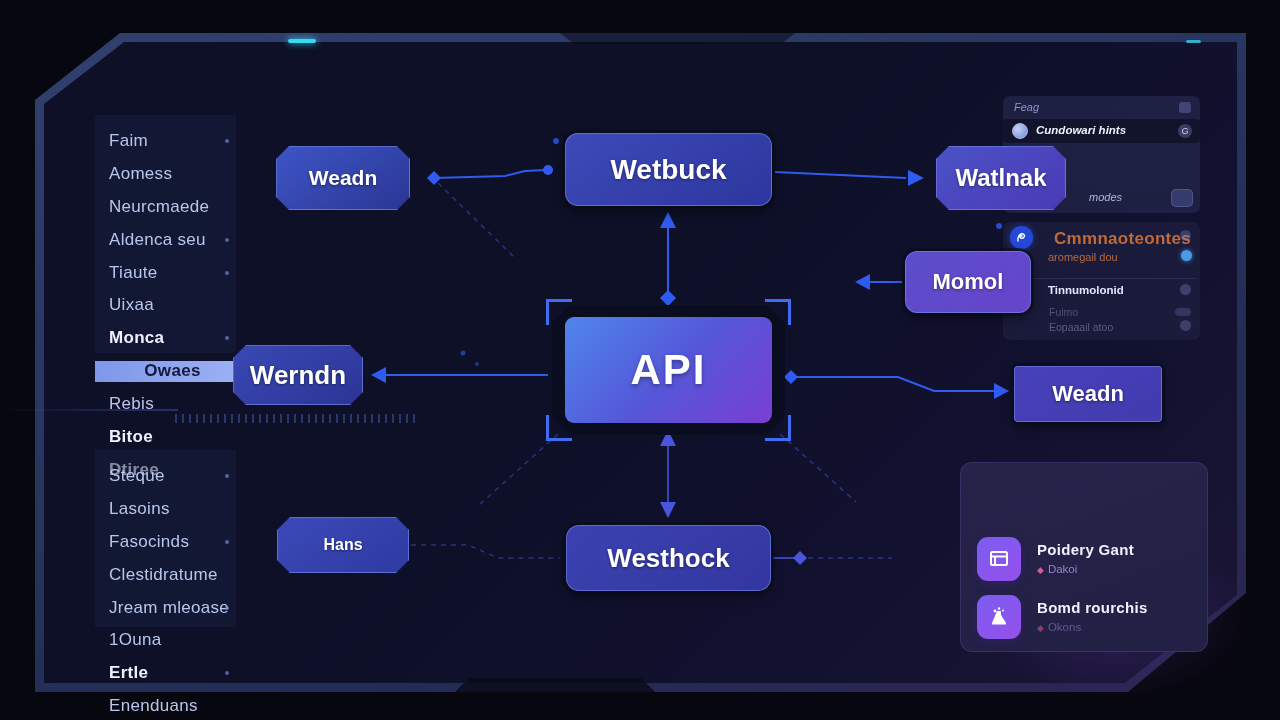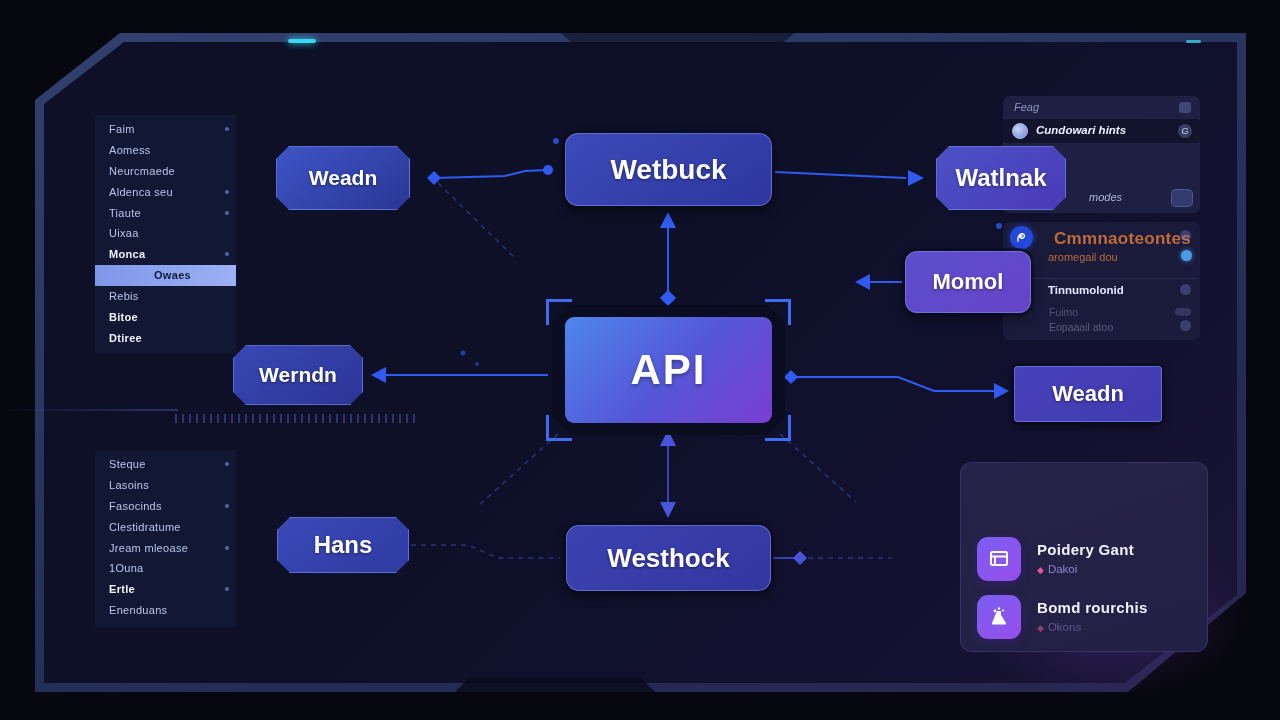--- a/index.html
+++ b/index.html
@@ -27,21 +27,21 @@
     background:#38d9f2; opacity:.75; z-index:1;}
   .glow{ position:absolute; right:30px; bottom:20px; width:460px; height:340px; z-index:1; pointer-events:none;
     background:radial-gradient(closest-side at 70% 75%, rgba(110,60,190,0.26), transparent);}
   .hline-left{ position:absolute; left:0; top:409px; width:178px; height:2px;
     background:linear-gradient(90deg, rgba(70,90,190,0.0), rgba(70,90,190,0.45)); z-index:1;}
   
   .sidebar{ position:absolute; width:141px; background:rgba(23,31,66,0.5); z-index:2; padding-top:4px;}
   .sidebar-top{ left:95px; top:115px; height:238px;}
   .sidebar-bottom{ left:95px; top:450px; height:177px;}
   .sb-item{ position:relative; height:20.9px; line-height:20.9px; padding-left:14px;
-    font-size:11px; color:#b9c6ec; letter-spacing:.3px; cursor:default; white-space:nowrap;}
+    font-size:17px; color:#b9c6ec; letter-spacing:.3px; cursor:default; white-space:nowrap;margin-top:12px;}
   .sb-item.bold .sb-label{ color:#eef2ff; font-weight:bold;}
   .sb-item.selected{ background:linear-gradient(90deg,#7f97ea,#9cb0f4);text-align:center; }
   .sb-item.selected .sb-label{ color:#131a3a; font-weight:bold;}
   .sb-dot{ position:absolute; right:7px; top:8px; width:4px; height:4px; border-radius:50%;
     background:rgba(120,140,220,0.65);}
   .ticks{ position:absolute; left:175px; top:414px; width:245px; height:9px; z-index:2; opacity:.55;
     background:repeating-linear-gradient(90deg, rgba(95,115,215,0.7) 0 2px, transparent 2px 7px);}
   
   .node{ position:absolute; display:flex; align-items:center; justify-content:center; z-index:4;
     color:#fff; font-weight:bold; text-shadow:0 1px 3px rgba(0,0,0,.45);
@@ -50,25 +50,25 @@
   .oct{ clip-path:polygon(13px 0,calc(100% - 13px) 0,100% 13px,100% calc(100% - 13px),
         calc(100% - 13px) 100%,13px 100%,0 calc(100% - 13px),0 13px); border-radius:0;}
   .n-woth{ left:276px; top:146px; width:134px; height:64px; font-size:21px;
     background:linear-gradient(145deg,#3e55c6,#2a3694);}
   .n-wetbuck{ left:565px; top:133px; width:207px; height:73px; font-size:28px; border-radius:13px;
     background:linear-gradient(145deg,#3d4ab8,#2d369e);}
   .n-watlnak{ left:936px; top:146px; width:130px; height:64px; font-size:24px;
     background:linear-gradient(145deg,#4c52c6,#4a3ab6);}
   .n-momol{ left:905px; top:251px; width:126px; height:62px; font-size:22px; border-radius:12px;
     background:linear-gradient(145deg,#5a4ecb,#6644ca);}
-  .n-werndn{ left:233px; top:345px; width:130px; height:60px; font-size:21px;
+  .n-werndn{ left:233px; top:345px; width:130px; height:60px; font-size:26px;
     background:linear-gradient(145deg,#3948b4,#2c3596);}
   .n-weadn{ left:1014px; top:366px; width:148px; height:56px; font-size:22px; border-radius:4px;
     background:linear-gradient(145deg,#4741ba,#423aae);}
-  .n-hans{ left:277px; top:517px; width:132px; height:56px; font-size:24px;
+  .n-hans{ left:277px; top:517px; width:132px; height:56px; font-size:16px;
     background:linear-gradient(145deg,#3b4ab8,#2f3aa2);}
   .n-westhock{ left:566px; top:525px; width:205px; height:66px; font-size:26px; border-radius:13px;
     background:linear-gradient(145deg,#3b42b0,#3336a0);}
   
   .api-group{ position:absolute; left:552px; top:305px; width:233px; height:130px; z-index:4;}
   .api-frame{ position:absolute; inset:0; background:#0a0d1f;
     clip-path:polygon(18px 0,calc(100% - 18px) 0,100% 18px,100% calc(100% - 18px),
       calc(100% - 18px) 100%,18px 100%,0 calc(100% - 18px),0 18px);}
   .api-inner{ position:absolute; left:13px; top:12px; right:13px; bottom:12px; border-radius:9px;
     display:flex; align-items:center; justify-content:center;

